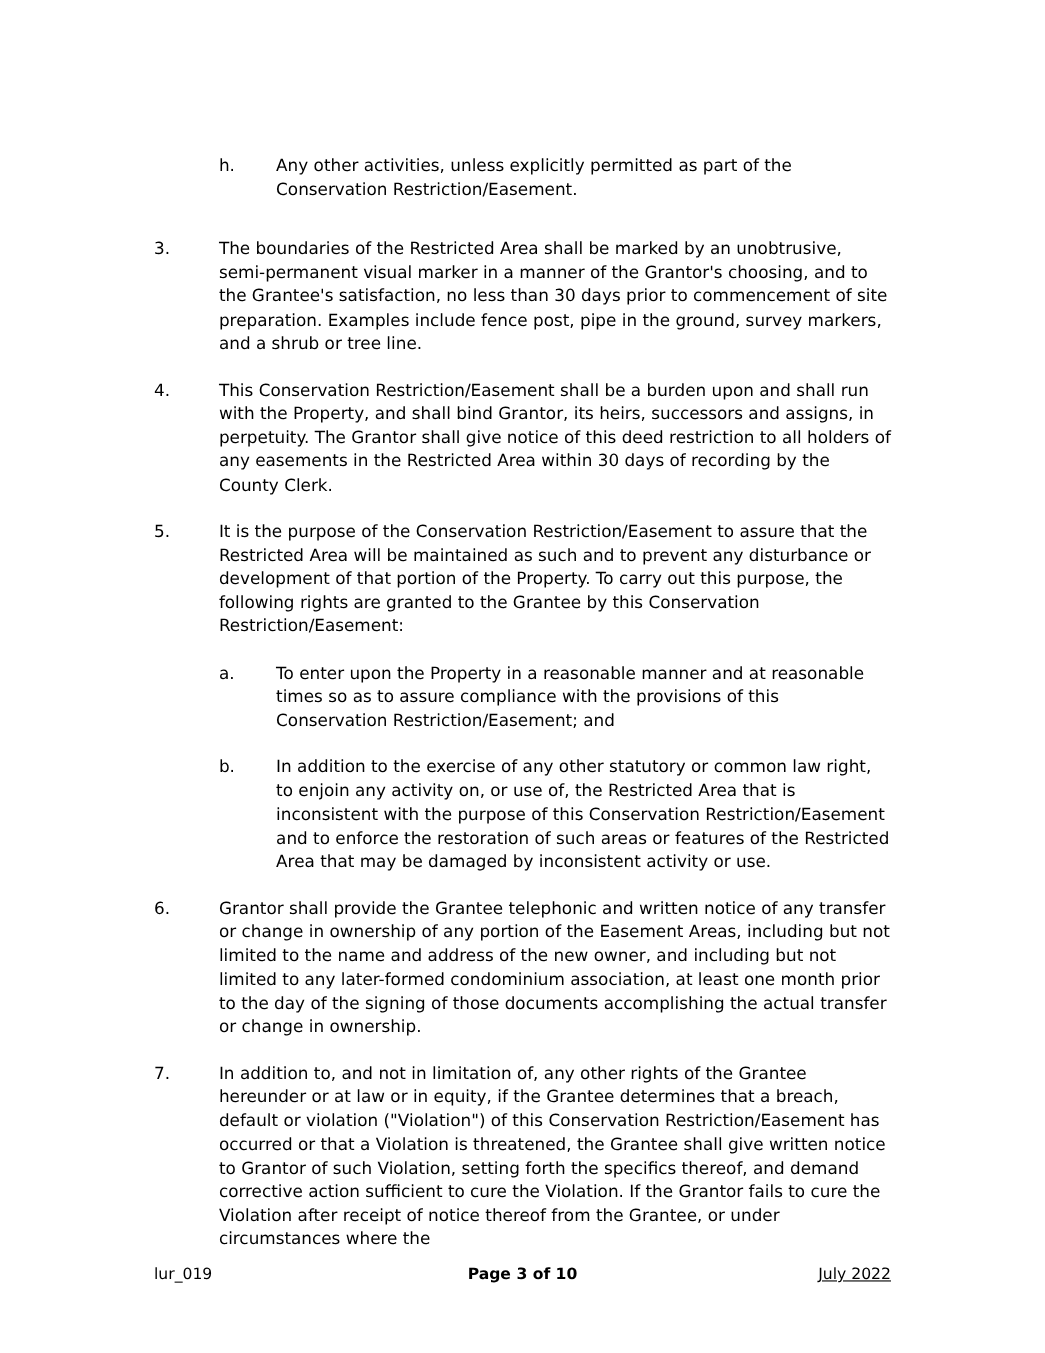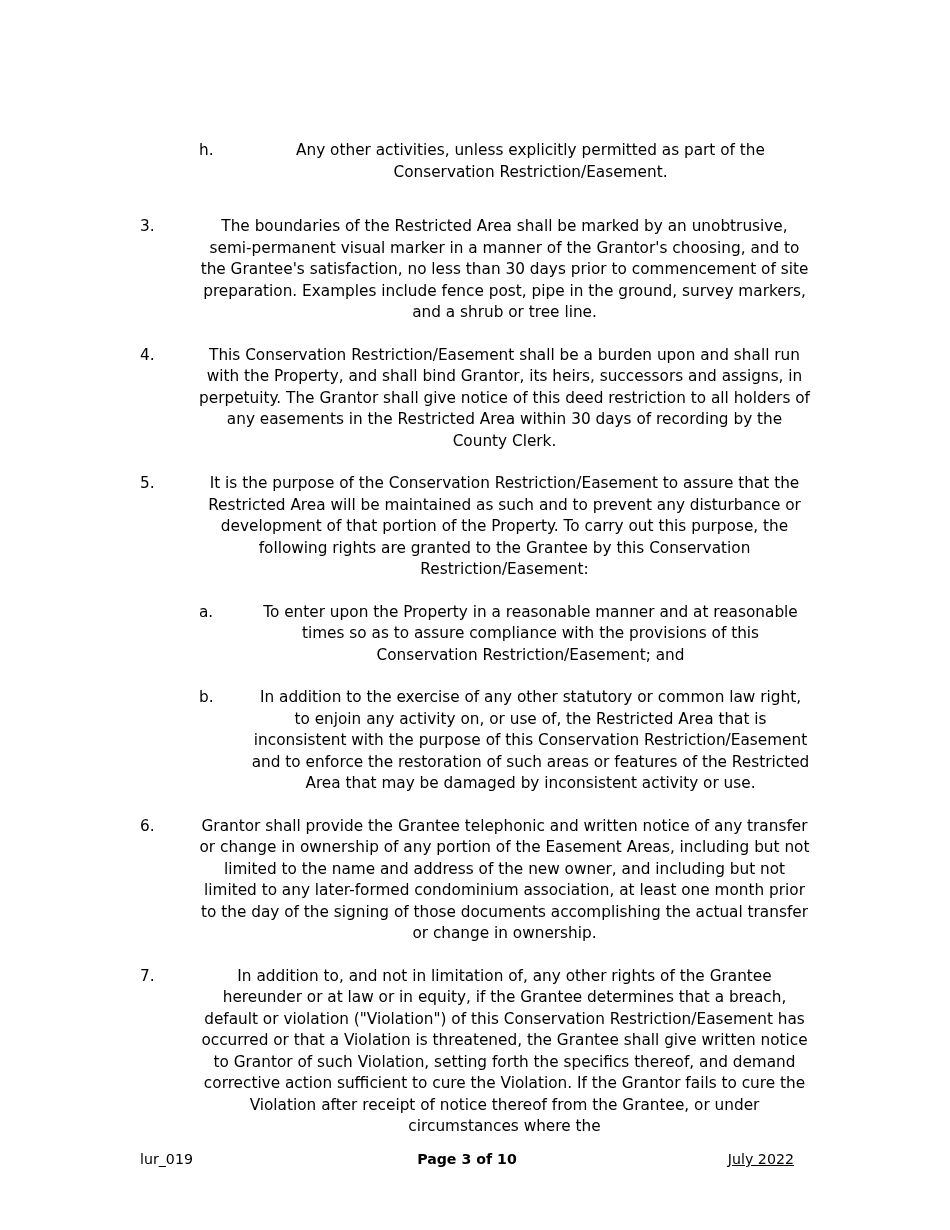--- a/index.html
+++ b/index.html
@@ -38,33 +38,33 @@
   .clause-num {
     flex: 0 0 auto;
     width: 59px;
     text-align: left;
   }
   .clause.sub .clause-num {
     width: 52px;
   }
   .clause-text {
     flex: 1 1 auto;
-    text-align: center;
+    text-align: left;
   }
   .first-block {
     margin-top: 0;
   }
   .spacer-lg {
     height: 12px;
   }
   
   .footer {
     position: absolute;
     left: 140px;
-    right: 156px;
+    right: 140px;
     bottom: 62px;
     display: flex;
     align-items: flex-end;
     font-size: 14.2px;
     line-height: 18px;
   }
   .footer-left {
     flex: 0 0 33%;
     text-align: left;
   }

